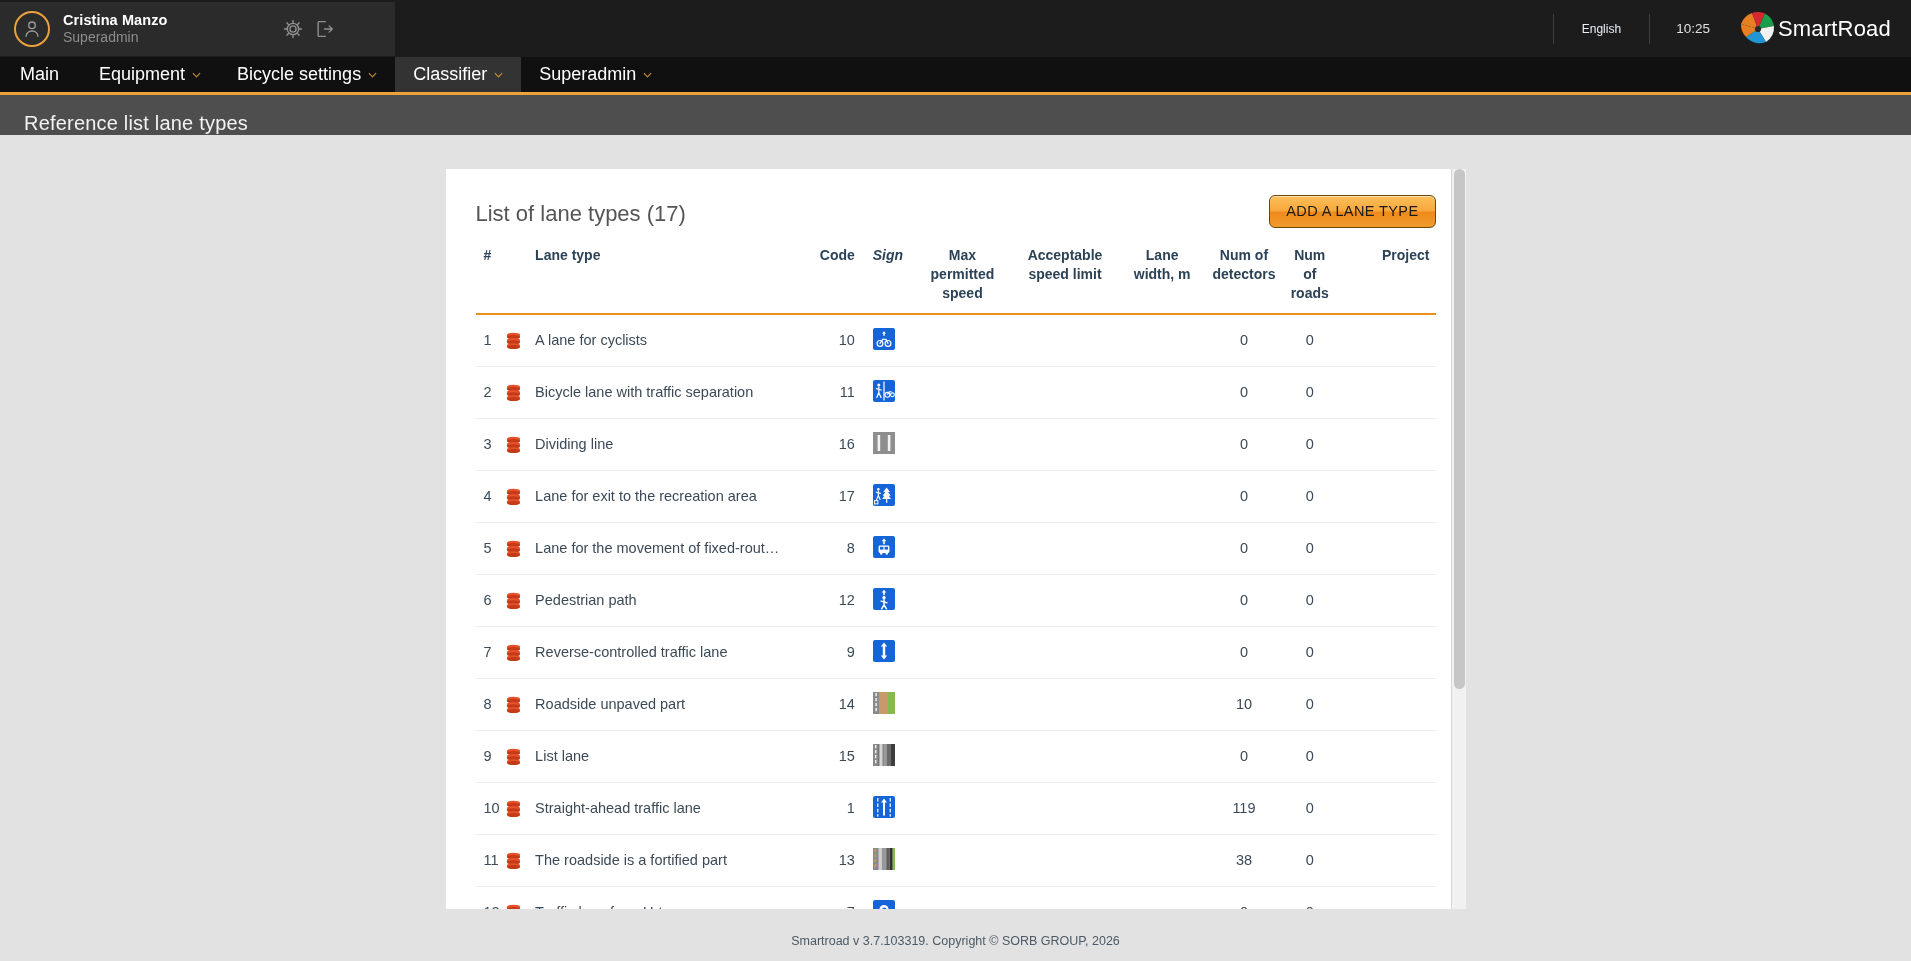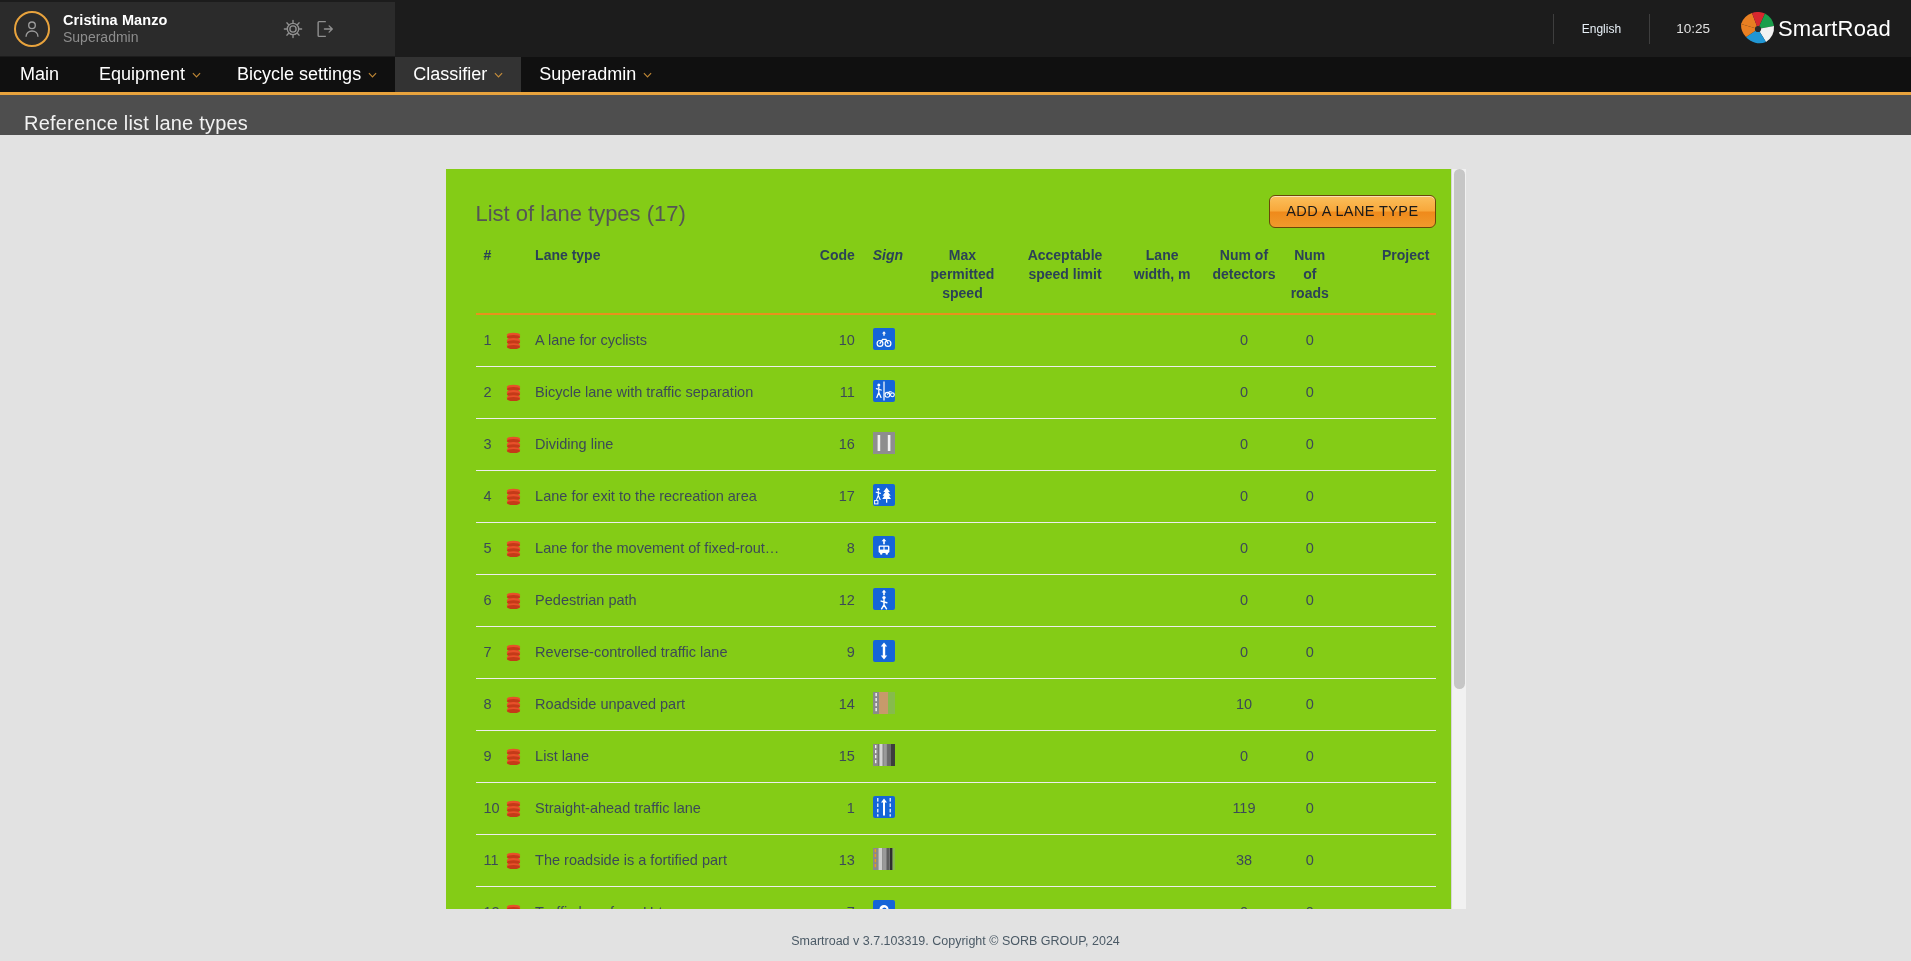--- a/index.html
+++ b/index.html
@@ -60,21 +60,21 @@
     padding-left:24px;
   }
   .titlebar h1{color:#f2f2f2;font-size:20px;font-weight:400;letter-spacing:.2px;}
 
   
   .content{
     height:798px;background:#e2e2e2;display:flex;justify-content:center;
     padding-top:34px;position:relative;
   }
   .card{
-    width:1020px;background:#84cc16;position:relative;
+    width:1020px;background:#ffffff;position:relative;
     height:740px;overflow:hidden;
   }
   .card-inner{padding:26px 30px 0 30px;}
   .card-head{display:flex;align-items:flex-start;}
   .card-title{font-size:22px;color:#555;font-weight:400;padding-top:6px;}
   .add-btn{
     margin-left:auto;
     background:linear-gradient(180deg,#fbbf5b 0%,#f8a83b 48%,#ef8a1b 52%,#f09a2c 100%);
     border:1px solid #6b4708;border-radius:6px;
     color:#1a1a1a;font-size:14.5px;letter-spacing:.4px;
@@ -640,14 +640,14 @@
           </tbody>
       </table>
     </div>
     <div class="scrollbar">
       <div class="scroll-thumb"></div>
     </div>
   </div>
 </div>
 
 <div class="footer">
-  <span>Smartroad v 3.7.103319. Copyright © SORB GROUP, 2024</span>
+  <span>Smartroad v 3.7.103319. Copyright © SORB GROUP, 2026</span>
 </div>
 
 </body></html>

